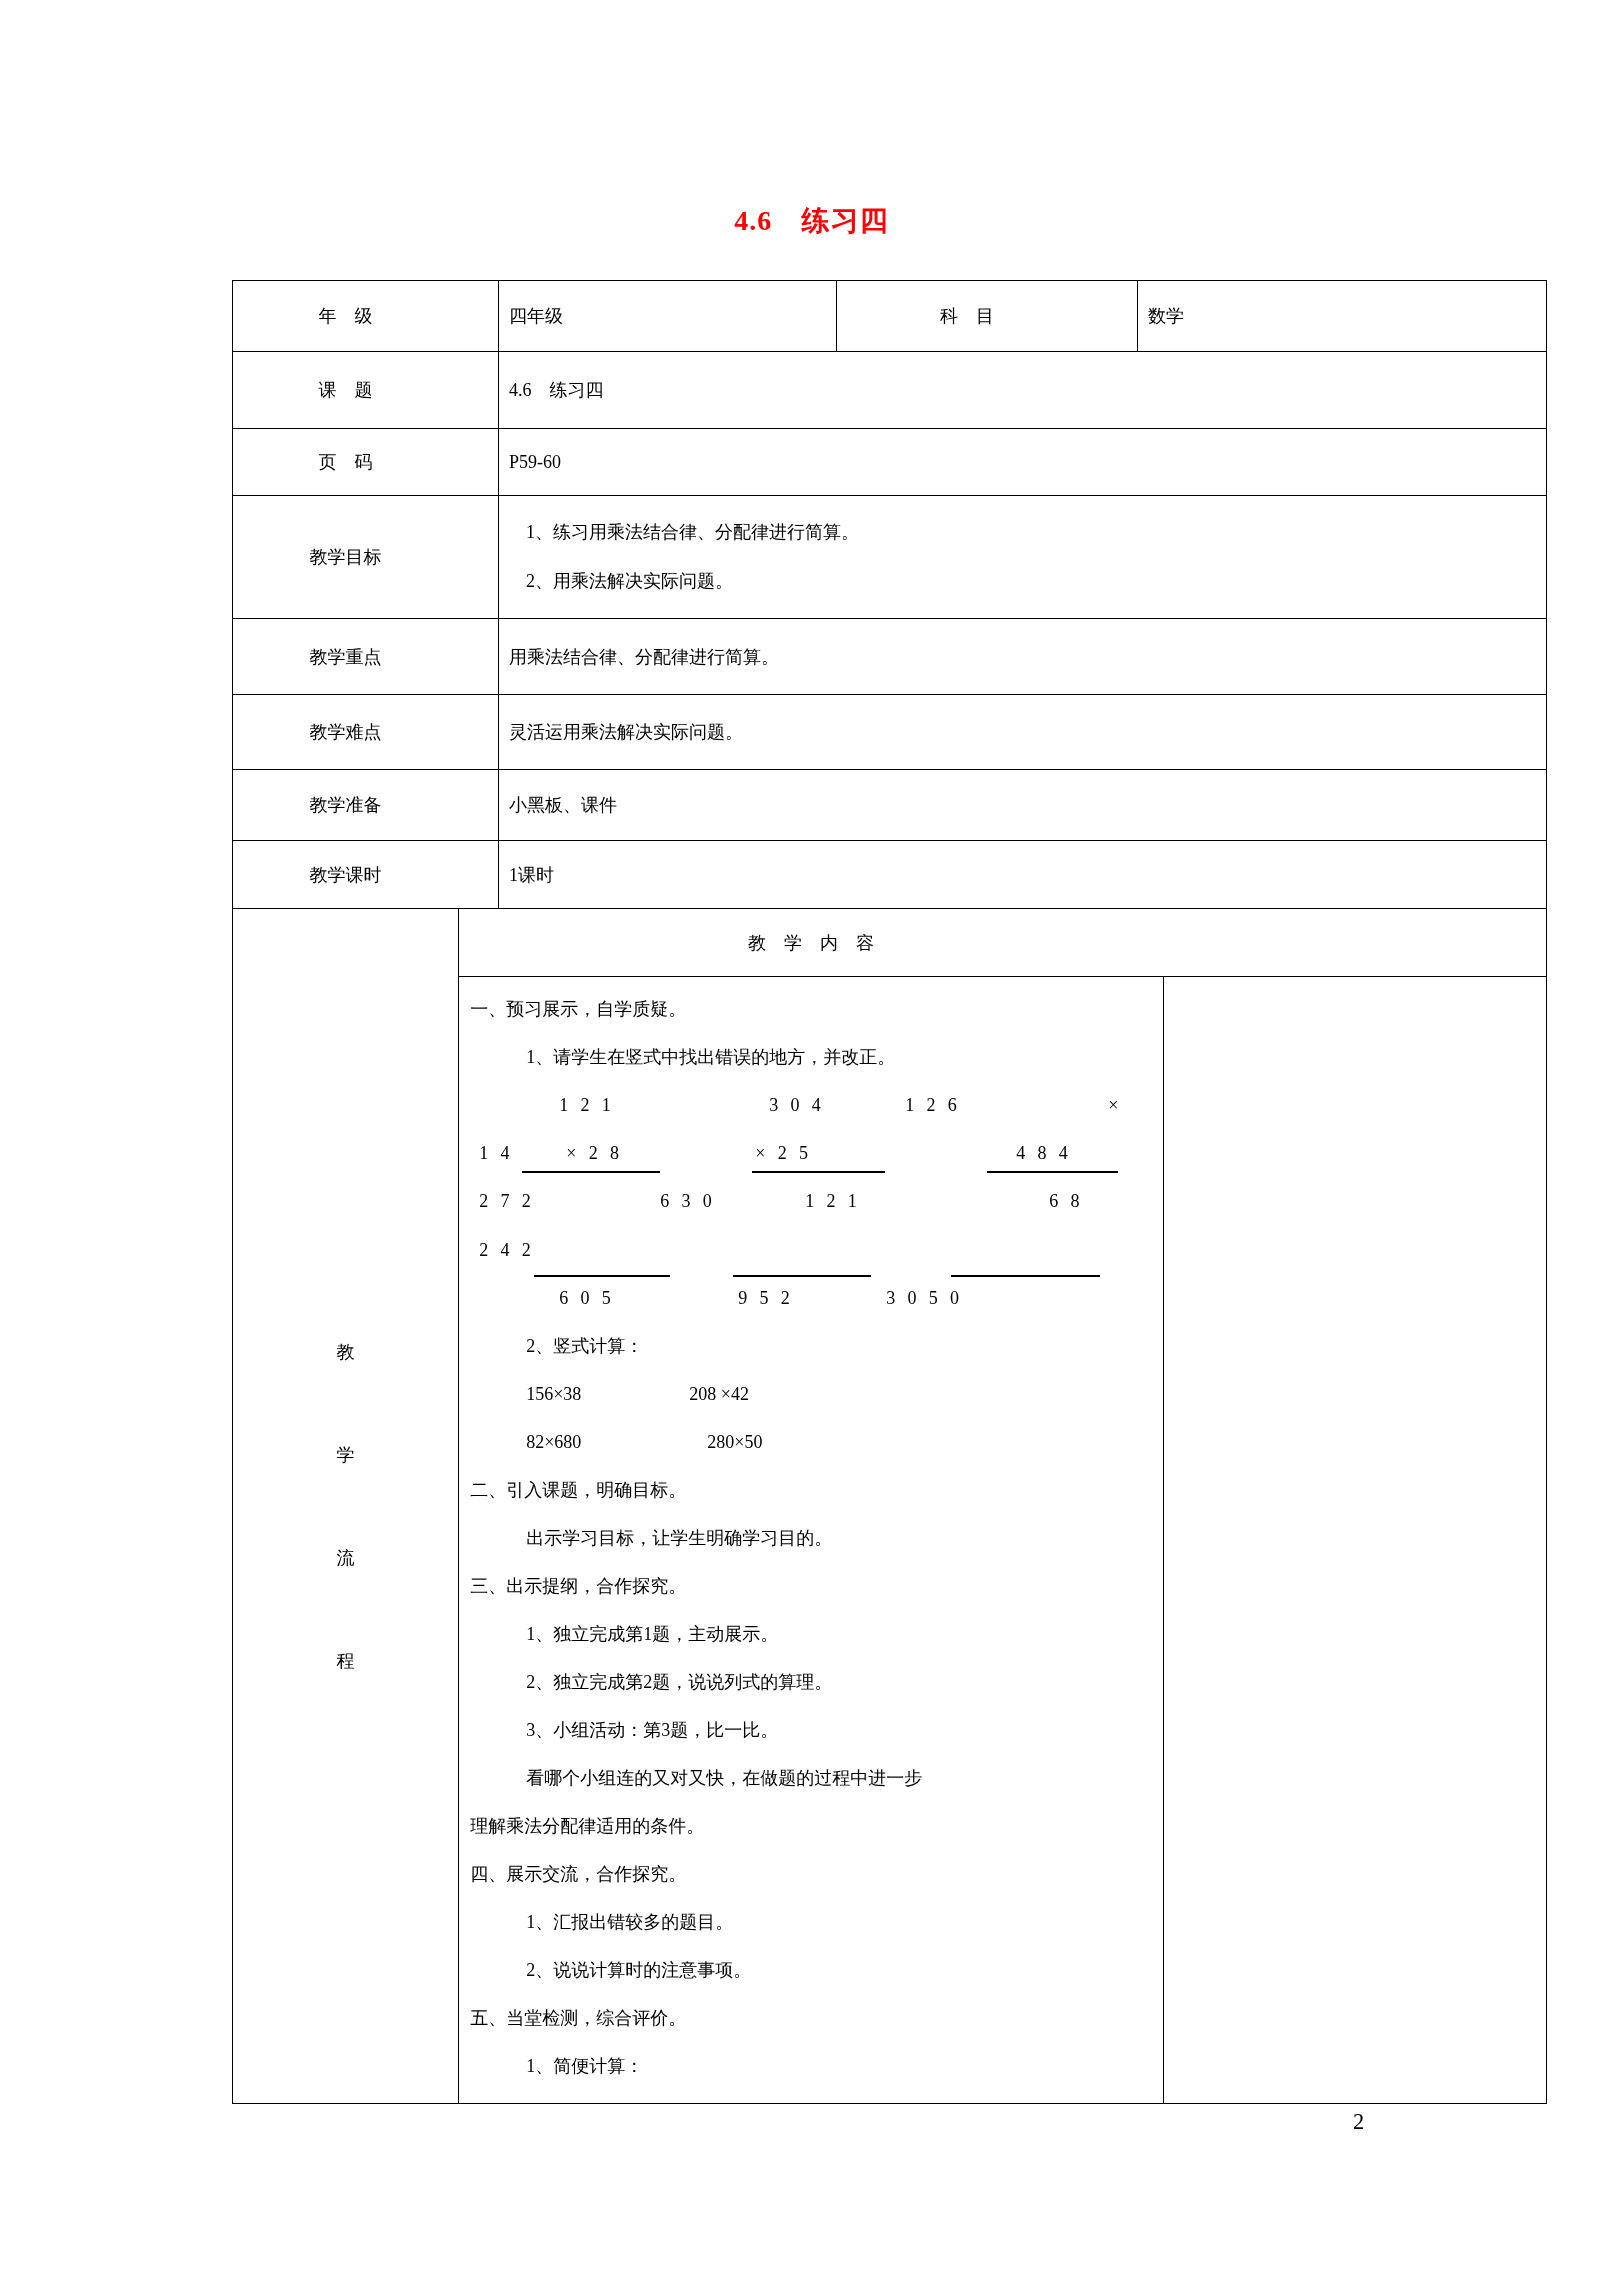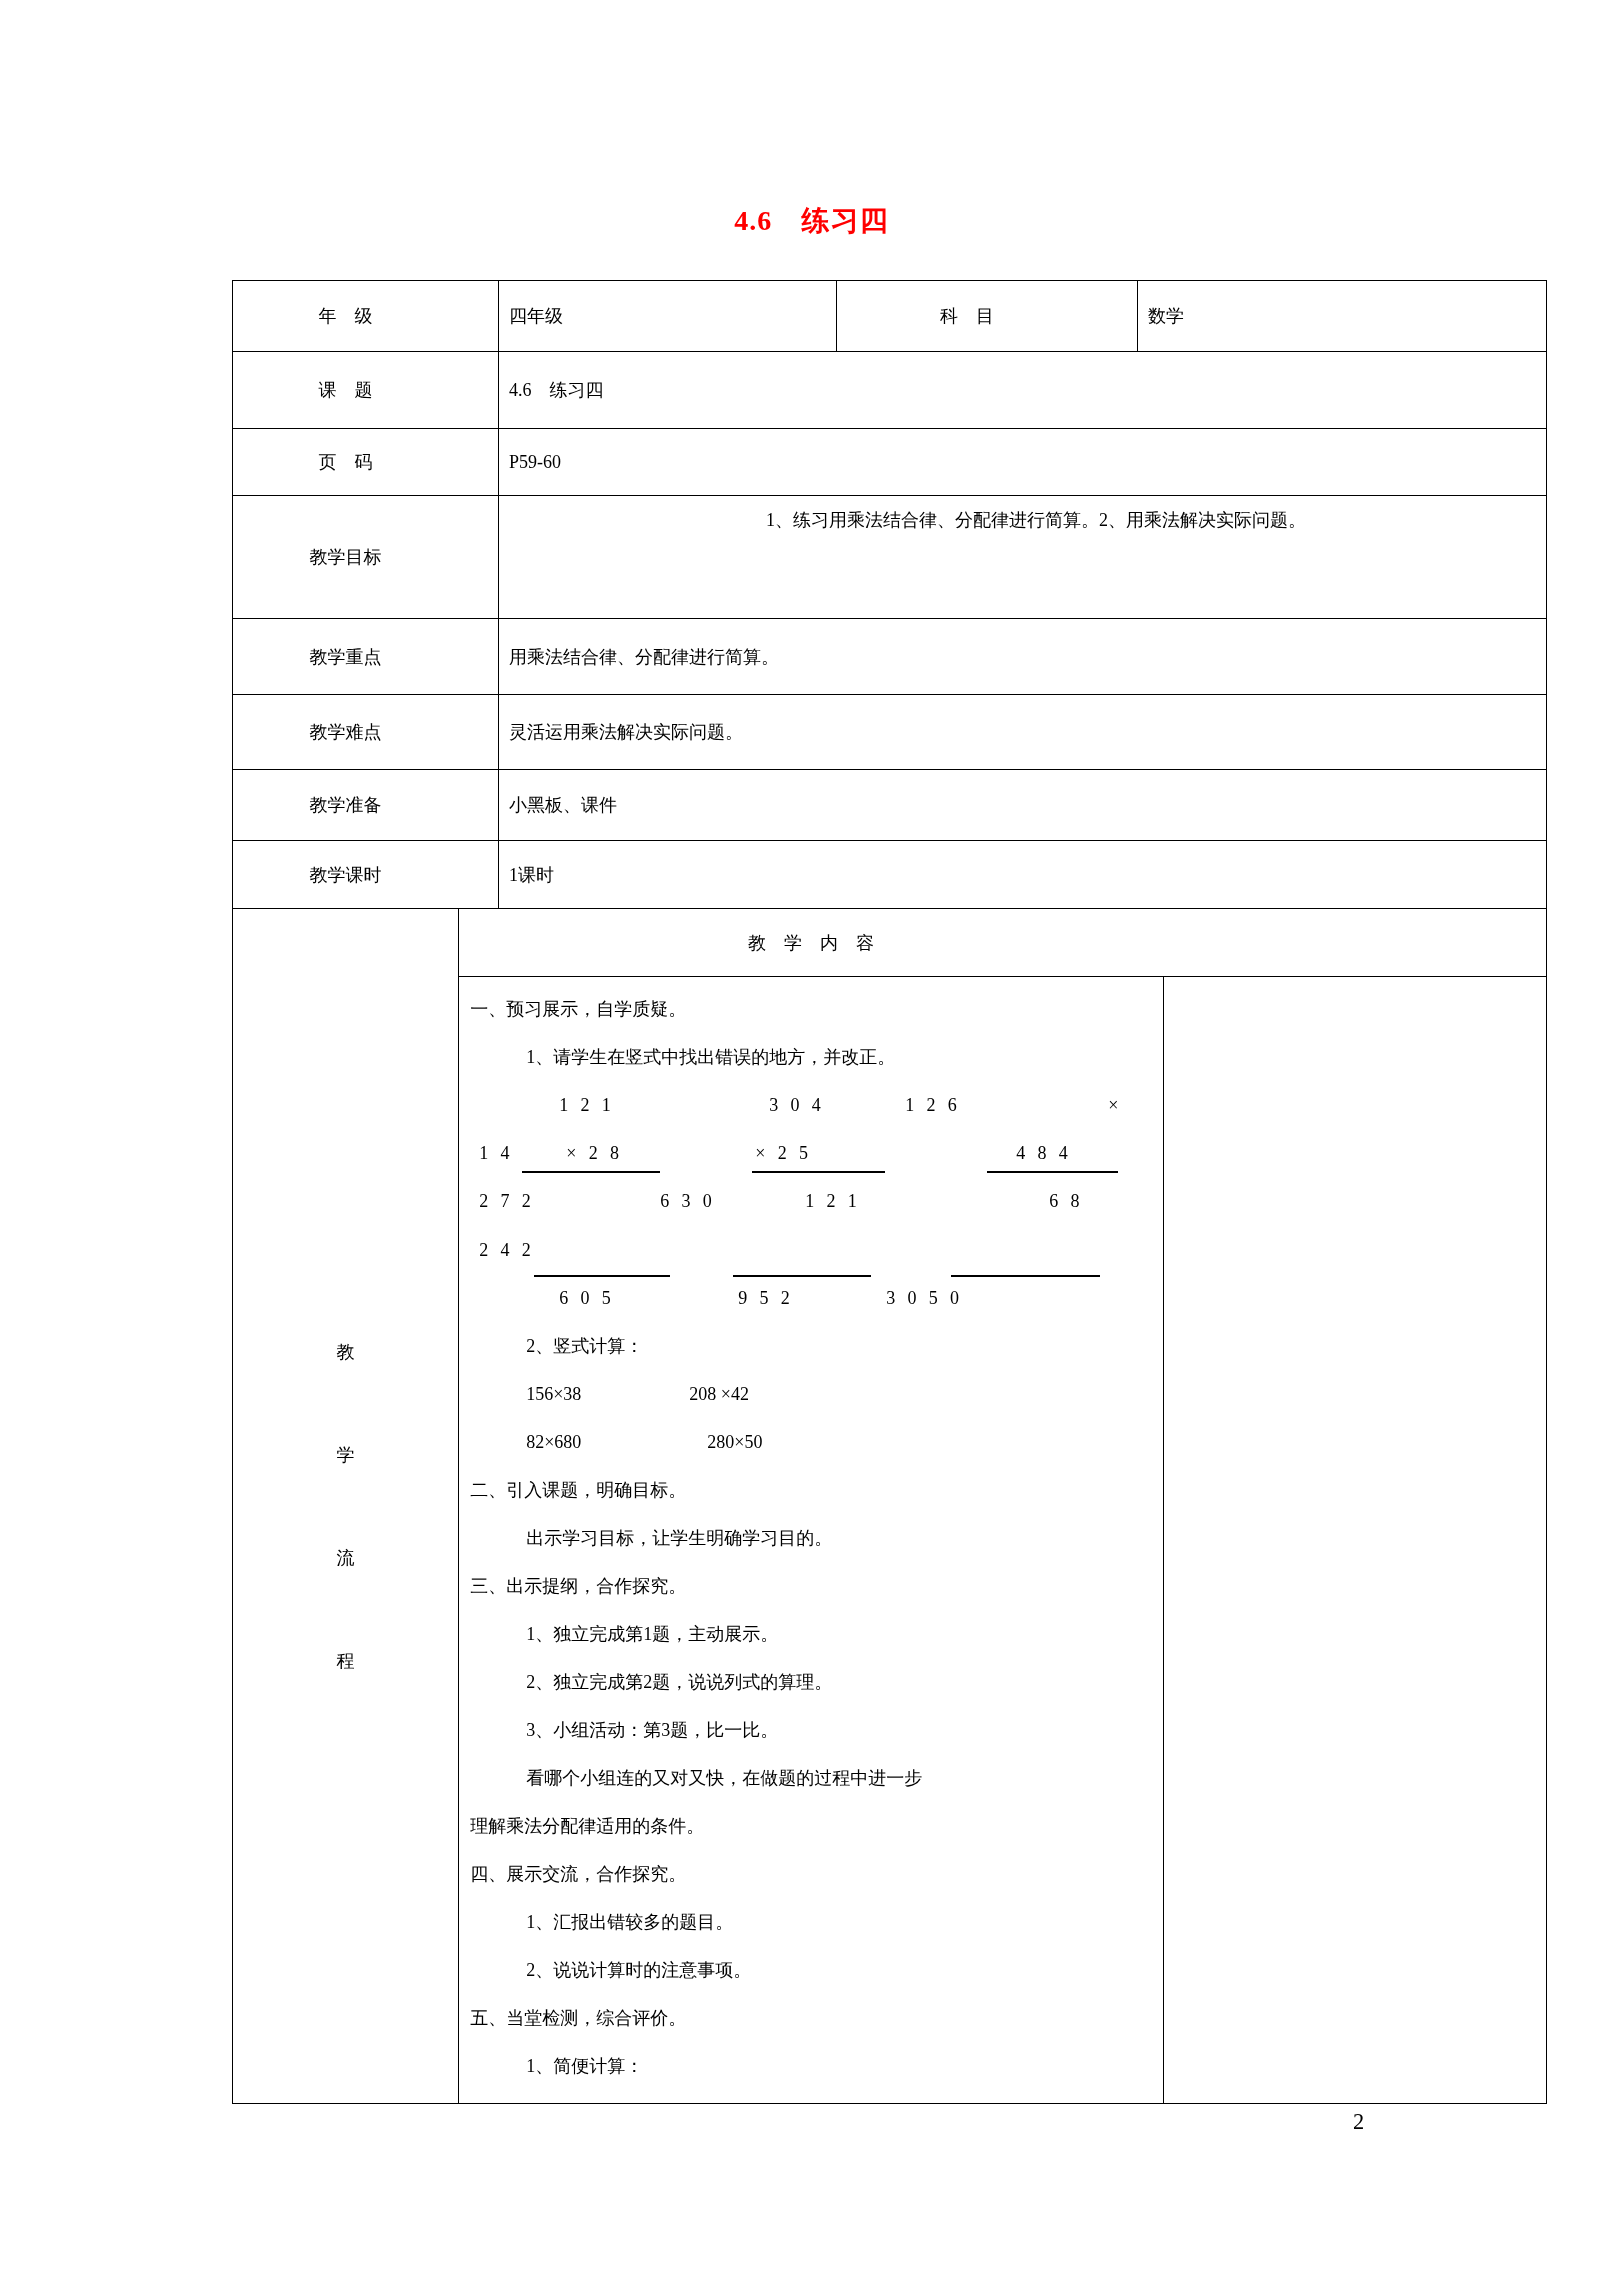--- a/index.html
+++ b/index.html
@@ -21,21 +21,21 @@
   .row.first{border-top:none;}
   .cell{box-sizing:border-box;display:flex;align-items:center;}
   .label-cell{flex:0 0 225px;justify-content:center;text-align:center;}
   .vcell{border-left:1.7px solid #000;padding-left:10px;margin-left:40px;}
   .grow{flex:1;}
   .c-b{flex:0 0 298px;}
   .c-c{flex:0 0 261px;justify-content:center;padding-left:0;}
   .r1{height:70px;} .r2{height:77px;} .r3{height:67px;}
   .r4{height:123px;} .r5{height:76px;} .r6{height:75px;}
   .r7{height:71px;} .r8{height:68px;} .r9{height:1195px;}
-  .goal-cell{flex-direction:row;align-items:flex-start;justify-content:center;padding-left:27px;line-height:49px;}
+  .goal-cell{flex-direction:column;align-items:flex-start;justify-content:center;padding-left:27px;line-height:49px;}
   
   .flow-left{flex:0 0 225px;display:flex;flex-direction:column;align-items:center;justify-content:center;gap:79px;box-sizing:border-box;}
   .flow-right{flex:1;display:flex;flex-direction:column;border-left:1.7px solid #000;box-sizing:border-box;}
   .flow-header{height:68px;display:flex;border-bottom:1.7px solid #000;box-sizing:border-box;flex:0 0 68px;}
   .flow-content-header{flex:0 0 704px;display:flex;align-items:center;justify-content:center;box-sizing:border-box;}
   .flow-notes-header{flex:1;border-left:1.7px solid #000;display:flex;align-items:center;justify-content:center;box-sizing:border-box;}
   .flow-body{flex:1;display:flex;}
   .flow-content{flex:0 0 704px;box-sizing:border-box;padding:7.9px 4.5px 0 11.2px;}
   .flow-notes{flex:1;border-left:1.7px solid #000;box-sizing:border-box;}
   .line{line-height:48px;white-space:pre;}

